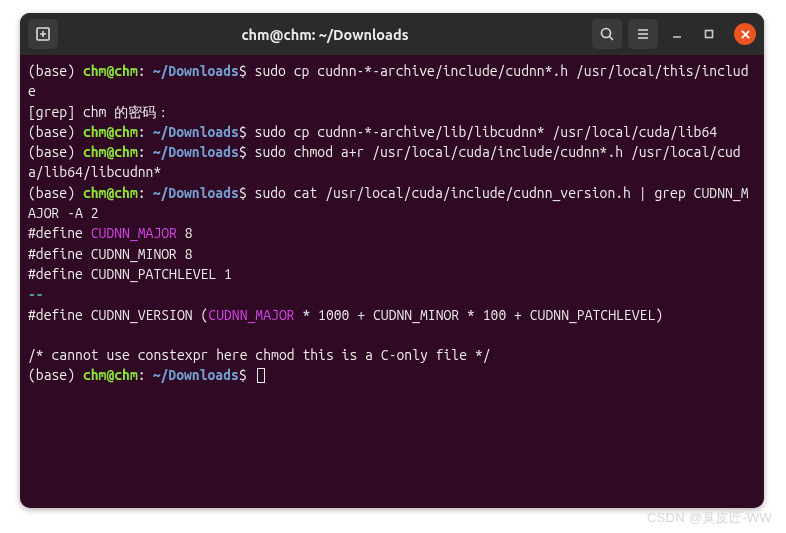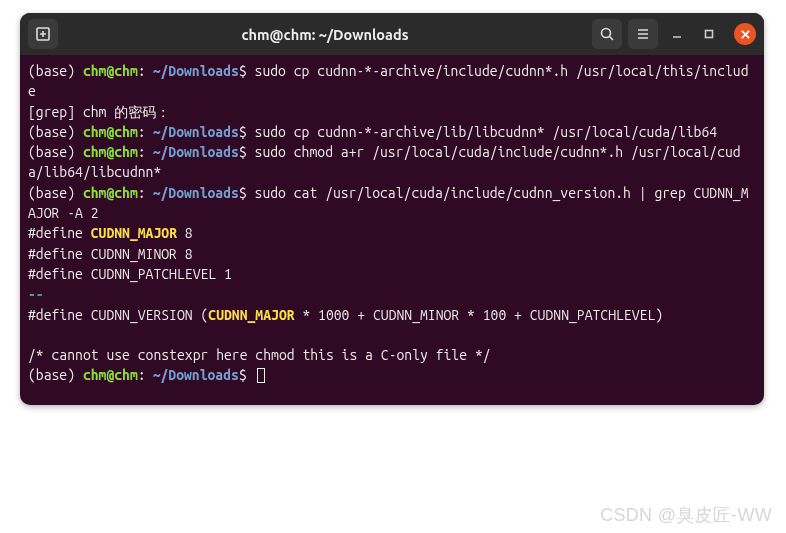--- a/index.html
+++ b/index.html
@@ -5,21 +5,21 @@
   * { margin: 0; padding: 0; box-sizing: border-box; }
   body {
     width: 786px; height: 533px;
     background: #fff;
     font-family: "Ubuntu Mono", "DejaVu Sans Mono", Consolas, monospace;
     position: relative;
   }
   .window {
     position: absolute;
     left: 20px; top: 13px;
-    width: 744px; height: 392px;
+    width: 744px; height: 495px;
     background: #300a24;
     border-radius: 10px;
     overflow: hidden;
     box-shadow: 0 2px 6px rgba(0,0,0,0.3);
   }
   .titlebar {
     height: 42px;
     background: #2b2b2b;
     display: flex;
     align-items: center;
@@ -67,34 +67,34 @@
     white-space: pre-wrap;
     word-break: break-all;
   }
   .env { color: #eeeeec; margin-top: 12px; }
   .user { color: #8ae234; font-weight: bold; }
   .host { color: #8ae234; font-weight: bold; }
   .colon { color: #eeeeec; }
   .path { color: #729fcf; font-weight: bold; margin-left: 7px; }
   .dollar { color: #eeeeec; }
   .cmd { color: #eeeeec; }
-  .highlight { color: #fde047; font-weight: bold; }
+  .highlight { color: #d946ef; font-weight: normal; }
   .dashes { color: #4e9a9a; font-weight: bold; }
   .cursor {
     display: inline-block;
     width: 8px; height: 15px;
     border: 1px solid #eeeeec;
     vertical-align: text-bottom;
     margin-left: 2px;
   }
   .watermark {
     position: absolute;
     right: 14px; bottom: 6px;
     font-family: sans-serif;
-    font-size: 18px;
+    font-size: 13px;
     color: #d7d7d7;
     letter-spacing: 0.3px;
   }
 </style>
 </head>
 <body>
 
 <div class="window">
 
   <div class="titlebar">

